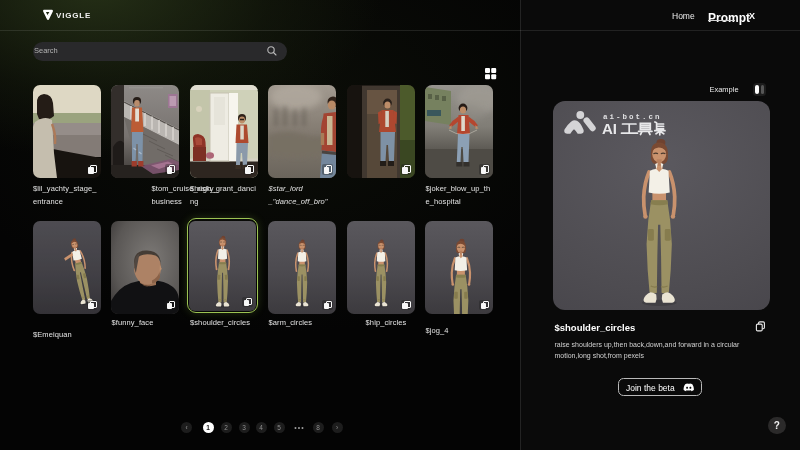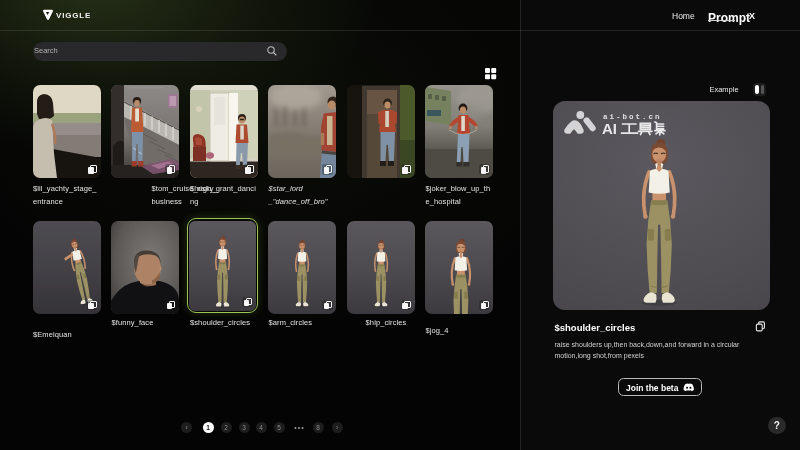--- a/index.html
+++ b/index.html
@@ -389,20 +389,20 @@
   </div>
 
   <div class="abs" style="left:554.5px; top:321.5px; font-size:9.5px; font-weight:bold; color:#fff;">$shoulder_circles</div>
   <svg class="abs" style="left:755px; top:321px;" width="11" height="11" viewBox="0 0 11 11">
     <rect x="3.6" y="0.9" width="5.8" height="6.8" rx="1.2" fill="none" stroke="#ececec" stroke-width="1.1"></rect>
     <rect x="1.4" y="3.1" width="5.8" height="6.8" rx="1.2" fill="#0a0a0a" stroke="#ececec" stroke-width="1.1"></rect>
   </svg>
   <div class="abs" style="left:554.5px; top:340px; width:210px; font-size:7px; line-height:10.5px; color:#d2d2d2;">raise shoulders up,then back,down,and forward in a circular motion,long shot,from pexels</div>
 
   <div class="abs" style="left:618px; top:378px; width:84px; height:18px; border-radius:5.5px; border:1px solid #b9b9b9; background:#0a0a0a;"></div>
-  <div class="abs" style="left:626px; top:383px; font-size:8.5px; font-weight:bold; color:#fff;">Join the beta</div>
+  <div class="abs" style="left:626px; top:383px; font-size:8.5px; font-weight:normal; color:#fff;">Join the beta</div>
   <svg class="abs" style="left:682.5px; top:383px;" width="11.5" height="8.6" viewBox="0 0 24 18">
     <path d="M19.5 2.5 C17.9 1.7 16.2 1.2 14.5 1 L14.2 1.6 C12.7 1.35 11.3 1.35 9.8 1.6 L9.5 1 C7.8 1.2 6.1 1.8 4.5 2.5 C1.7 6.7 0.9 10.8 1.3 14.8 C3 16.1 4.7 16.9 6.4 17.4 L7.5 15.7 C6.9 15.5 6.3 15.2 5.8 14.8 L6.2 14.5 C9.9 16.2 14 16.2 17.7 14.5 L18.2 14.8 C17.6 15.2 17 15.5 16.4 15.7 L17.5 17.4 C19.2 16.9 21 16.1 22.6 14.8 C23.1 10.2 21.8 6.1 19.5 2.5 Z M8.5 12.3 C7.4 12.3 6.5 11.3 6.5 10.1 C6.5 8.9 7.4 7.9 8.5 7.9 C9.7 7.9 10.6 8.9 10.6 10.1 C10.6 11.3 9.7 12.3 8.5 12.3 Z M15.4 12.3 C14.3 12.3 13.4 11.3 13.4 10.1 C13.4 8.9 14.3 7.9 15.4 7.9 C16.6 7.9 17.5 8.9 17.5 10.1 C17.5 11.3 16.6 12.3 15.4 12.3 Z" fill="#fff"></path>
   </svg>
 
   <div class="abs" style="left:768px; top:416.5px; width:17.5px; height:17.5px; border-radius:50%; background:#2b2a2a;
        color:#f0f0f0; font-size:10px; font-weight:bold; text-align:center; line-height:17.5px;">?</div>
 </div>
 
 </body></html>

